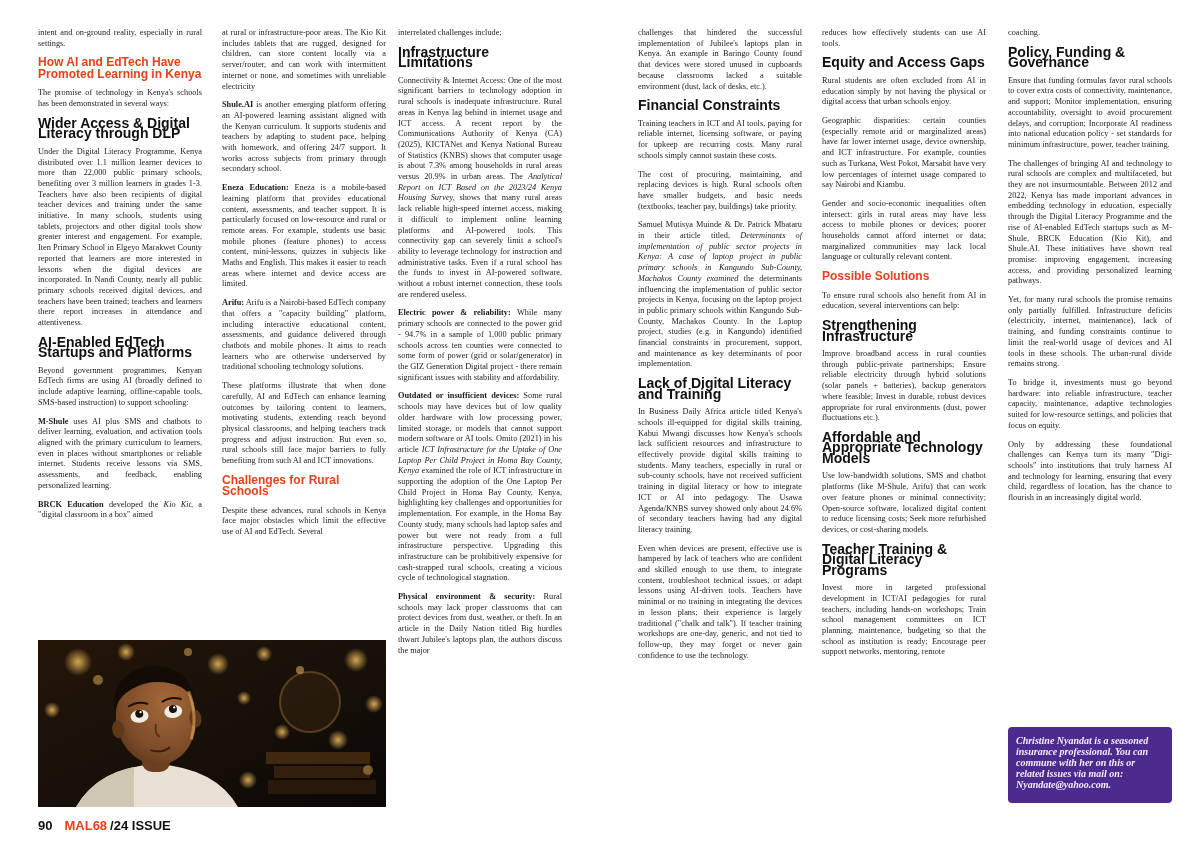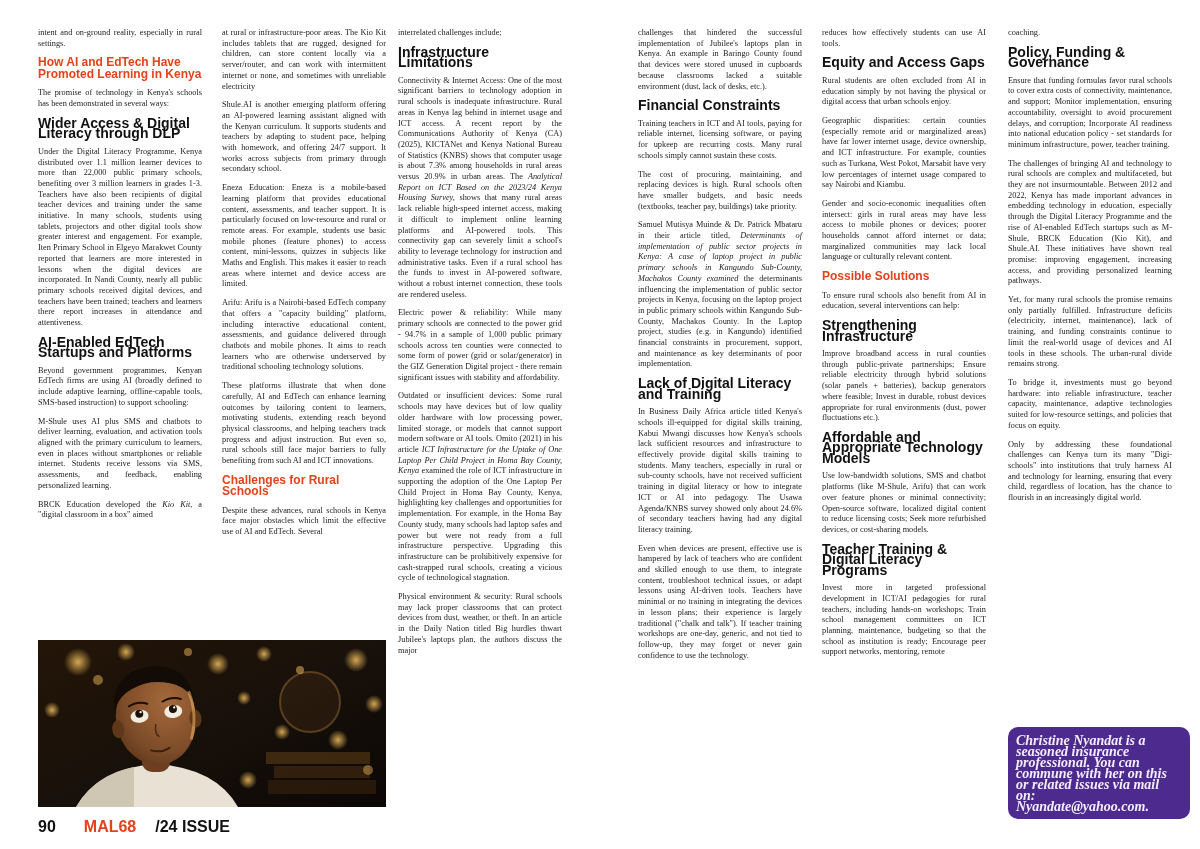--- a/index.html
+++ b/index.html
@@ -22,45 +22,45 @@
   .col h2.h-red {
     font-family:"Liberation Sans", sans-serif; font-weight:bold;
     color:var(--red); font-size:12px; line-height:11.5px;
     margin:3px 0 8px 0; text-align:left;
   }
   .col h3.h-bold {
     font-family:"Liberation Sans", sans-serif; font-weight:bold;
     color:#111; font-size:14px; line-height:10.5px;
     margin:1px 0 8px 0; text-align:left;
   }
-  .col strong.lead { font-weight:normal; }
+  .col strong.lead { font-weight:bold; }
   .col em { font-style:italic; }
 
   .photo {
     position:absolute; left:38px; top:640px; width:348px; height:167px;
     background:#140c06; overflow:hidden;
   }
   .photo svg { display:block; width:100%; height:100%; }
 
   .author-box {
-    position:absolute; left:1008px; top:727px; width:182px; min-height:76px;
+    position:absolute; left:1008px; top:727px; width:164px; min-height:76px;
     background:var(--purple);
     color:#F4EDFF;
     font-family:"Liberation Serif", serif;
     font-style:italic; font-weight:bold;
-    font-size:14px; line-height:11px;
+    font-size:10px; line-height:11px;
     padding:8px 8px 7px 8px;
-    border-radius:10px;
+    border-radius:4px;
   }
   .author-box .email { margin-top:0;font-style:italic; }
 
   .footer {
     position:absolute; left:38px; top:818px;
-    font-family:"Liberation Sans", sans-serif; font-weight:bold; font-size:16px;
-    display:flex; gap:28px; align-items:baseline;
+    font-family:"Liberation Sans", sans-serif; font-weight:bold; font-size:13px;
+    display:flex; gap:12px; align-items:baseline;
   }
   .footer .pageno { color:#111; }
   .footer .brand { color:var(--red); }
   .footer .issue { color:#111; margin-left:-9px; }
 </style>
 </head>
 <body style="--red: #E3421B; --purple: #4D2B8E;">
 
 <div class="page">
 

